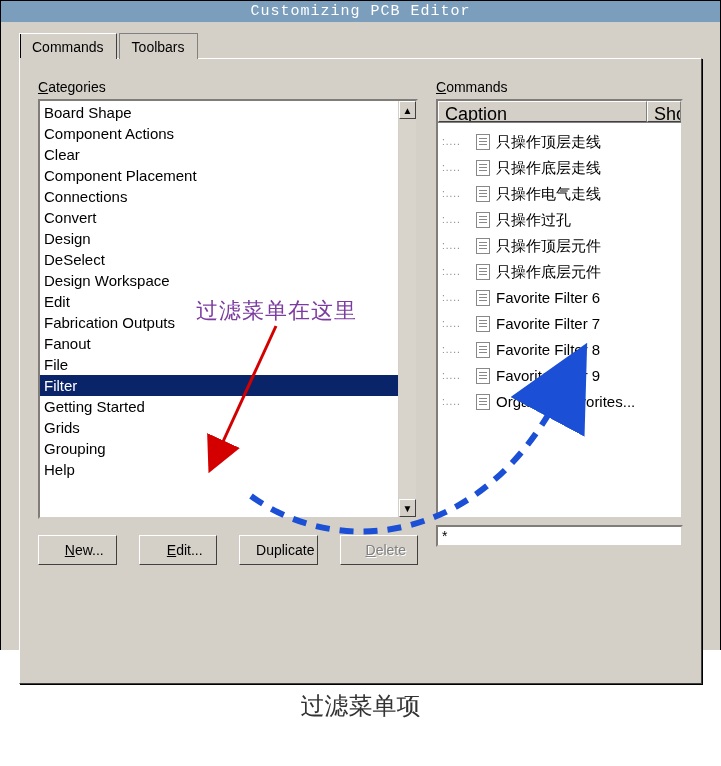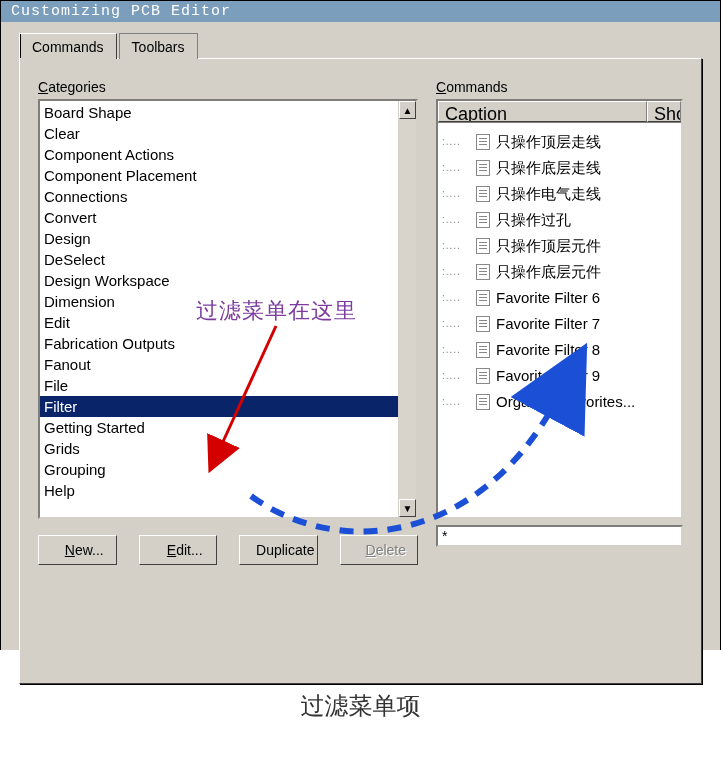--- a/index.html
+++ b/index.html
@@ -19,20 +19,21 @@
   }
   .titlebar {
     background: #7b9ebd;
     color: #fff;
     padding: 3px 10px;
     font-family: "Fixedsys", "Courier New", monospace;
     font-size: 15px;
     letter-spacing: 1px;
     height: 21px;
     line-height: 15px;
+    text-align: center;
   }
   .client {
     padding: 10px 18px 0 18px;
     position: relative;
   }
   .tabstrip {
     display: flex;
     position: relative;
     top: 1px;
     z-index: 2;
@@ -253,29 +254,28 @@
     <div class="tabpanel">
       <div class="columns">
 
         <div class="col-left">
           <div class="section-label">
             <span class="ul">C</span><span>ategories</span>
           </div>
           <div class="listbox">
             <div class="list-items" id="cat-items">
                 <div class="list-item">Board Shape</div>
+                <div class="list-item">Component Actions</div>
                 <div class="list-item">Clear</div>
-                <div class="list-item">Component Actions</div>
                 <div class="list-item">Component Placement</div>
                 <div class="list-item">Connections</div>
                 <div class="list-item">Convert</div>
                 <div class="list-item">Design</div>
                 <div class="list-item">DeSelect</div>
                 <div class="list-item">Design Workspace</div>
-                <div class="list-item">Dimension</div>
                 <div class="list-item">Edit</div>
                 <div class="list-item">Fabrication Outputs</div>
                 <div class="list-item">Fanout</div>
                 <div class="list-item">File</div>
                 <div class="list-item selected">Filter</div>
                 <div class="list-item">Getting Started</div>
                 <div class="list-item">Grids</div>
                 <div class="list-item">Grouping</div>
                 <div class="list-item">Help</div>
               </div>

